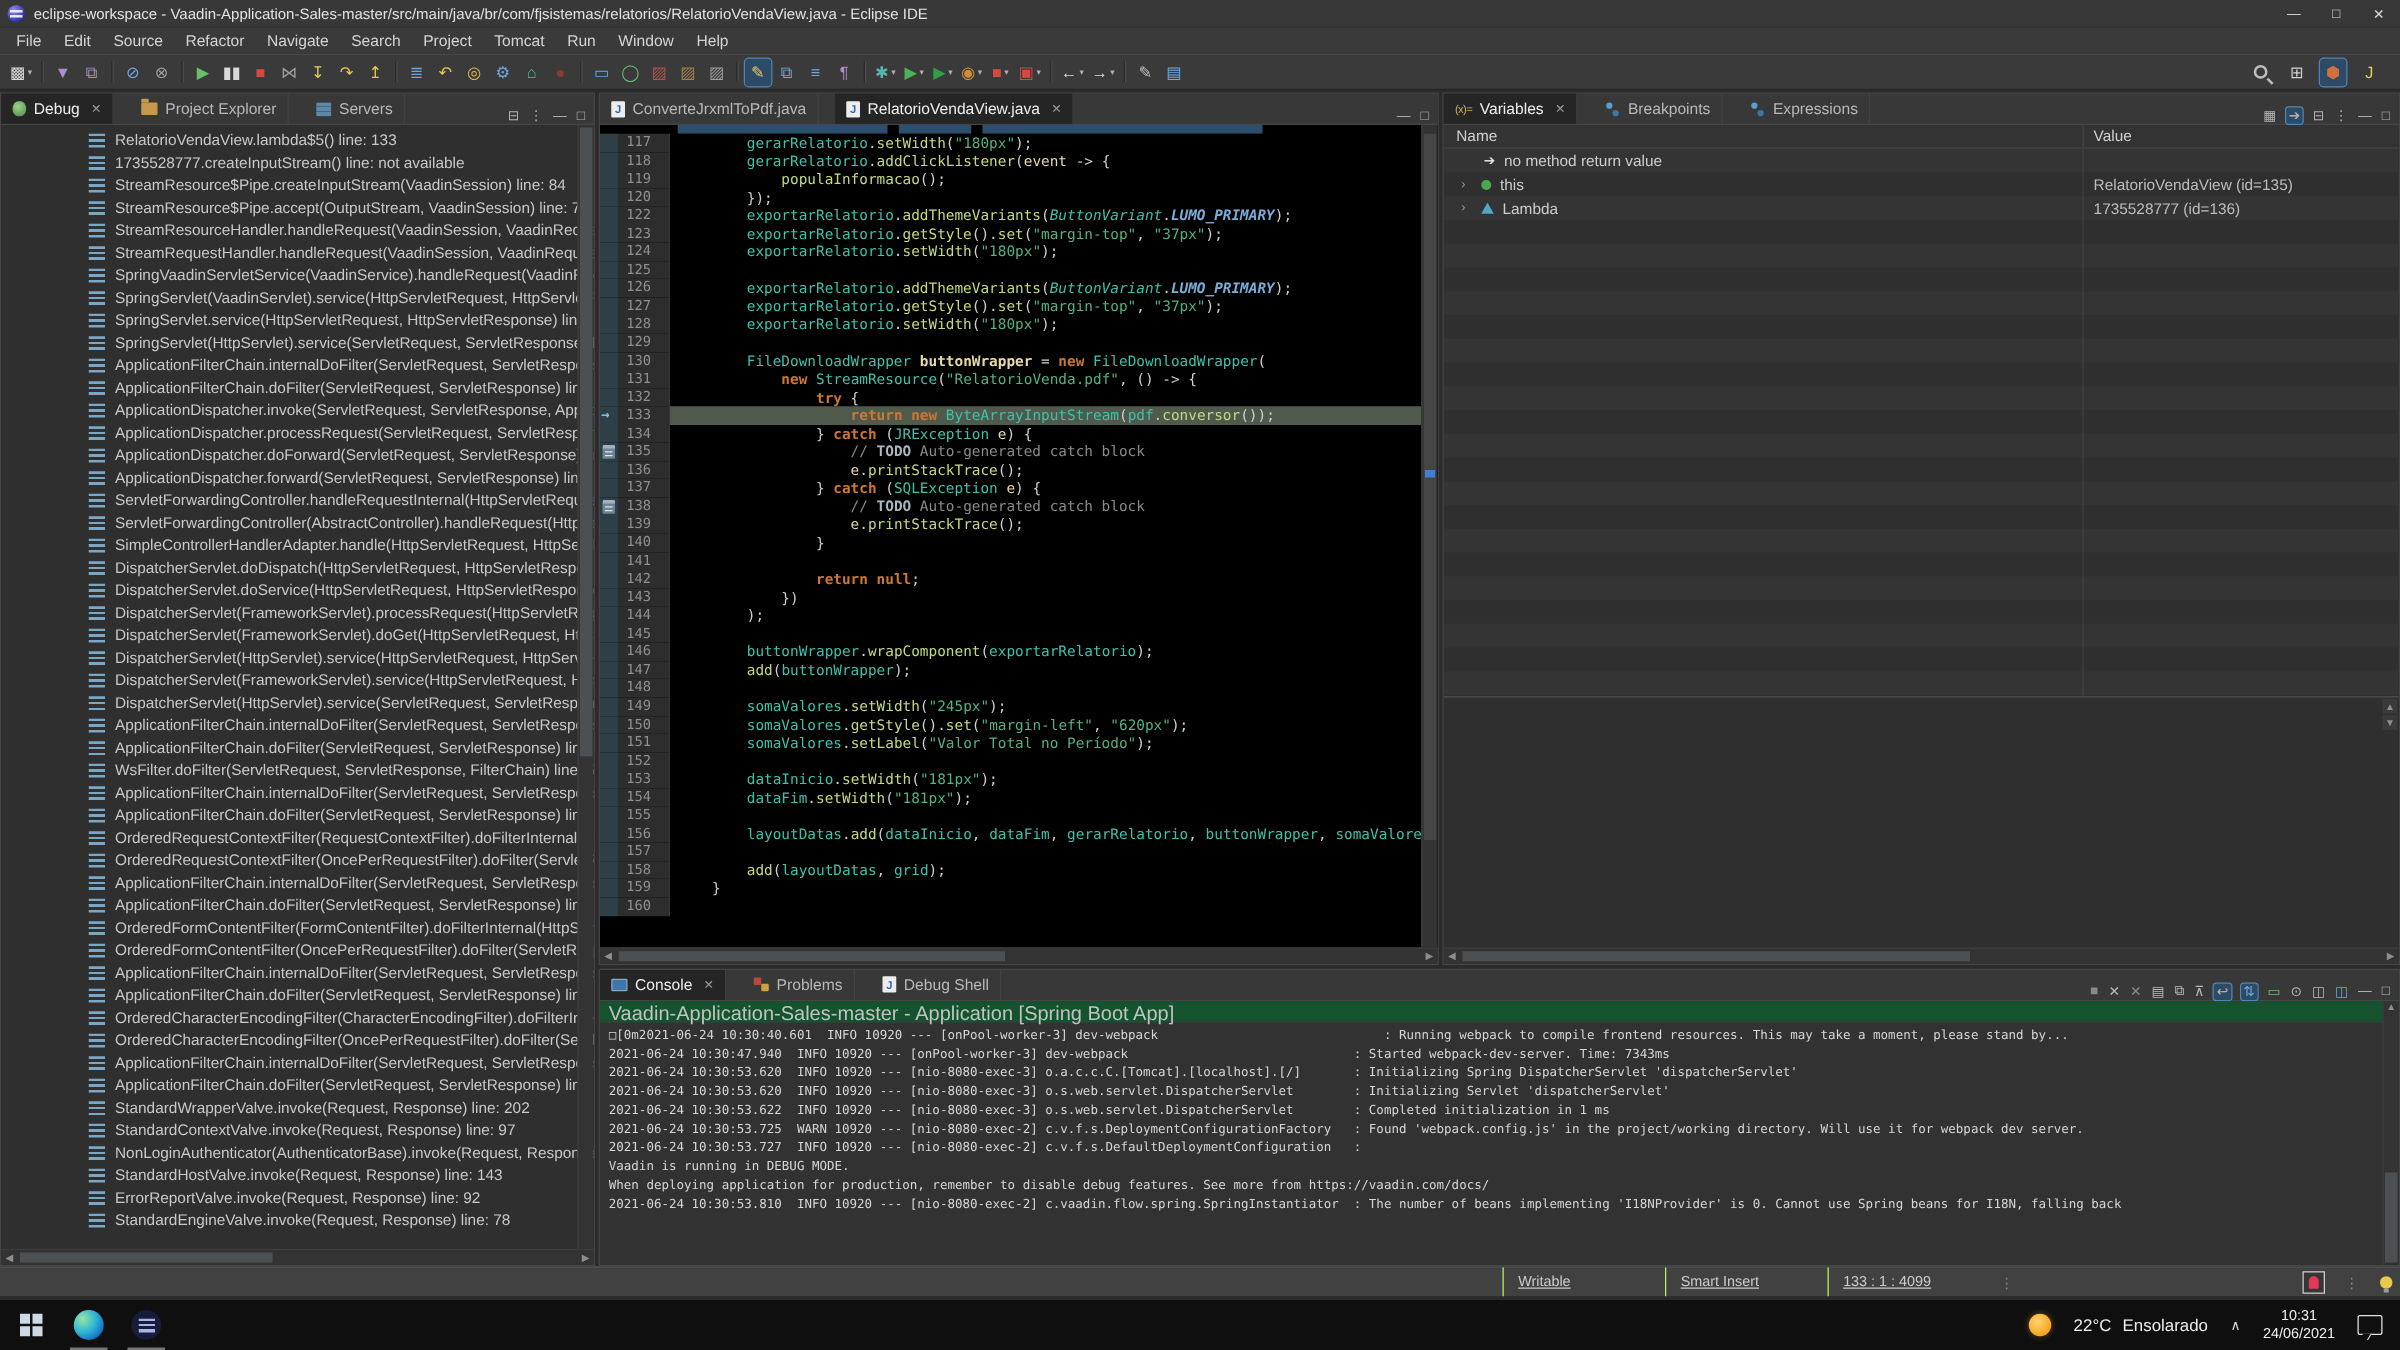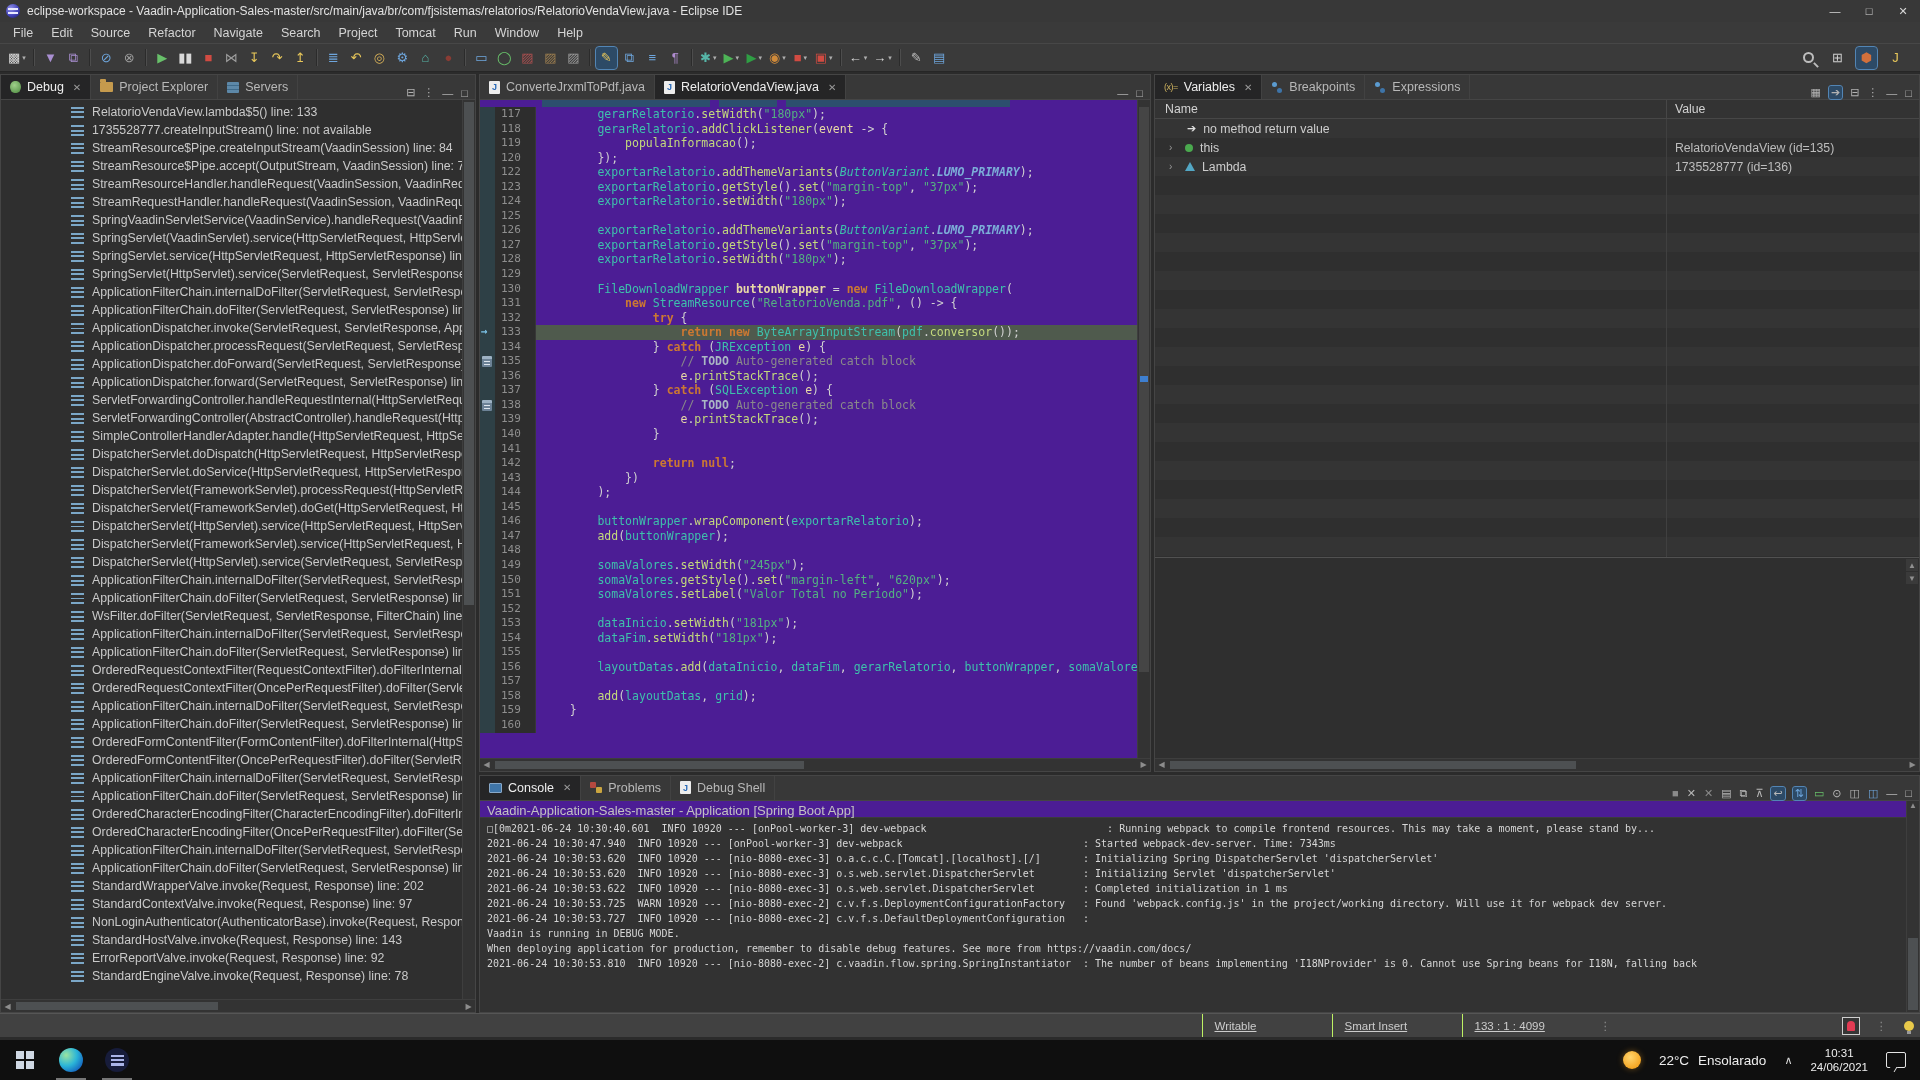--- a/index.html
+++ b/index.html
@@ -31,21 +31,21 @@
   .caret{font-size:7px;color:#aeaeae;margin-left:2px;}
   .toolbar-right{margin-left:auto;display:flex;align-items:center;gap:6px;padding-right:8px;}
   .mag{width:11px;height:11px;border:2px solid #bdbdbd;border-radius:50%;position:relative;}
   .mag:after{content:"";position:absolute;width:6px;height:2px;background:#bdbdbd;transform:rotate(45deg);left:8px;top:10px;}
 
   
   .main{display:flex;height:941px;gap:3px;padding-top:2px;}
   .panel{background:#2f2f2f;border:1px solid #454545;}
 
   
-  .view-tabbar{height:25px;background:#383838;display:flex;align-items:flex-end;border-bottom:1px solid #454545;font-size:12.5px;flex:none;}
+  .view-tabbar{height:25px;background:#383838;display:flex;align-items:flex-end;border-bottom:1px solid #454545;font-size:12.5px;flex:none;gap:13px;}
   .vtab{height:24px;display:flex;align-items:center;padding:0 9px;gap:6px;color:#b8b8b8;border-right:1px solid #424242;white-space:nowrap;}
   .vtab.active{background:#252526;color:#eeeeee;}
   .vtab .x{color:#9a9a9a;font-size:10px;margin-left:3px;}
   .vt-icons{margin-left:auto;display:flex;align-items:center;gap:8px;padding:0 7px;color:#b2b2b2;font-size:11px;}
   .vt-icons .selected{background:#2d4a66;outline:1px solid #5285b5;border-radius:2px;padding:0 2px;}
 
   
   .ticon-bug{width:11px;height:12px;border-radius:50%/60%;background:radial-gradient(circle at 40% 35%,#9fd08a,#4c8a3f);flex:none;}
   .ticon-folder{width:13px;height:10px;background:#c59a4d;border-radius:1px;position:relative;flex:none;}
   .ticon-folder:before{content:"";position:absolute;top:-3px;left:0;width:6px;height:3px;background:#c59a4d;border-radius:1px 1px 0 0;}
@@ -74,21 +74,21 @@
   .icon-key:after{content:"";position:absolute;left:8px;top:4px;width:8px;height:2px;background:#d9a741;box-shadow:5px 2px 0 -1px #d9a741,2px 2px 0 -1px #d9a741;}
   .vscroll{position:absolute;right:0;top:0;width:13px;bottom:0;background:#333;border-left:1px solid #3e3e3e;}
   .vscroll .thumb{position:absolute;left:1px;right:1px;background:#4d5052;}
   .hscroll{height:13px;background:#333;border-top:1px solid #3e3e3e;display:flex;align-items:center;font-size:8px;color:#8d8d8d;flex:none;position:relative;}
   .hscroll .arr{width:13px;text-align:center;}
   .hscroll .track{flex:1;position:relative;height:100%;}
   .hscroll .thumb{position:absolute;top:2px;bottom:2px;background:#4d5052;}
 
   
   .editor{width:672px;display:flex;flex-direction:column;flex:none;background:#2d2d2d;}
-  .code-wrap{flex:1;position:relative;overflow:hidden;background:#4c1d95;}
+  .code-wrap{flex:1;position:relative;overflow:hidden;background:#000000;}
   .code-scroll{position:absolute;left:0;top:0;right:13px;bottom:0;overflow:hidden;}
   .partial-line{height:7px;overflow:hidden;display:flex;margin-left:62px;gap:9px;align-items:flex-end;}
   .partial-line span{display:block;height:13px;background:#2c4f6e;}
   .code-line{display:flex;height:14.55px;line-height:14.55px;font-family:"DejaVu Sans Mono",monospace;font-size:11.5px;white-space:pre;}
   .code-line .annot{width:15px;flex:none;background:#2e4046;position:relative;}
   .code-line .ln{width:41px;flex:none;color:#8f8f8f;padding-left:6px;font-size:11px;background:#2d2d2d;border-right:1px solid #383838;}
   .code-line .code-text{flex:1;padding-left:6px;}
   .code-line.current .code-text{background:#4f5a4d;}
   .ip-arrow{position:absolute;left:1px;top:1px;font-size:11px;font-weight:bold;color:#7cc3e8;line-height:12px;}
   .task-marker{position:absolute;left:2px;top:2px;width:10px;height:11px;background:#6c8296;border-radius:1px;border-top:3px solid #9db2c4;}
@@ -110,21 +110,21 @@
   .expander{color:#9a9a9a;font-size:10px;width:9px;flex:none;}
   .vicon-return{color:#e0e0e0;font-size:11px;margin-left:18px;}
   .vicon-green-dot{width:8px;height:8px;border-radius:50%;background:#4aa94e;flex:none;}
   .vicon-lambda{width:0;height:0;border-left:5px solid transparent;border-right:5px solid transparent;border-bottom:9px solid #53a7c4;flex:none;}
   .var-detail{flex:1;border-top:1px solid #515151;position:relative;background:#2f2f2f;}
   .vd-arrows{position:absolute;right:1px;top:1px;display:flex;flex-direction:column;gap:1px;color:#909090;font-size:8px;}
   .vd-arrows span{width:12px;height:12px;background:#3a3a3a;display:flex;align-items:center;justify-content:center;}
 
   
   .console{height:239px;margin-top:3px;display:flex;flex-direction:column;background:#323232;border:1px solid #454545;position:relative;}
-  .console-title{height:17px;font-size:13px;color:#c2c2c2;padding:2px 0 0 7px;background:#4c1d95;border-bottom:1px solid #3c3c3c;white-space:pre;}
+  .console-title{height:17px;font-size:16px;color:#c2c2c2;padding:2px 0 0 7px;background:#14532d;border-bottom:1px solid #3c3c3c;white-space:pre;}
   .console-out{flex:1;padding:3px 0 0 7px;overflow:hidden;}
   .console-line{height:15px;line-height:15px;font-family:"DejaVu Sans Mono",monospace;font-size:10px;color:#d6d6d6;white-space:pre;overflow:hidden;}
   .console-vscroll{position:absolute;right:0;top:25px;bottom:0;width:13px;background:#333;border-left:1px solid #3e3e3e;font-size:8px;color:#8d8d8d;text-align:center;}
   .console-vscroll .thumb{position:absolute;left:1px;right:1px;bottom:2px;height:34%;background:#4d5052;}
 
   
   .statusbar{height:24px;background:#414141;border-top:1px solid #565656;display:flex;align-items:center;font-size:11.5px;color:#cccccc;}
   .sb-spacer{flex:1;}
   .sb-item{width:130px;height:100%;display:flex;align-items:center;padding-left:12px;border-left:1px solid #bef264;text-decoration:underline;}
   .sb-dots{color:#8a8a8a;padding:0 8px;letter-spacing:1px;}

